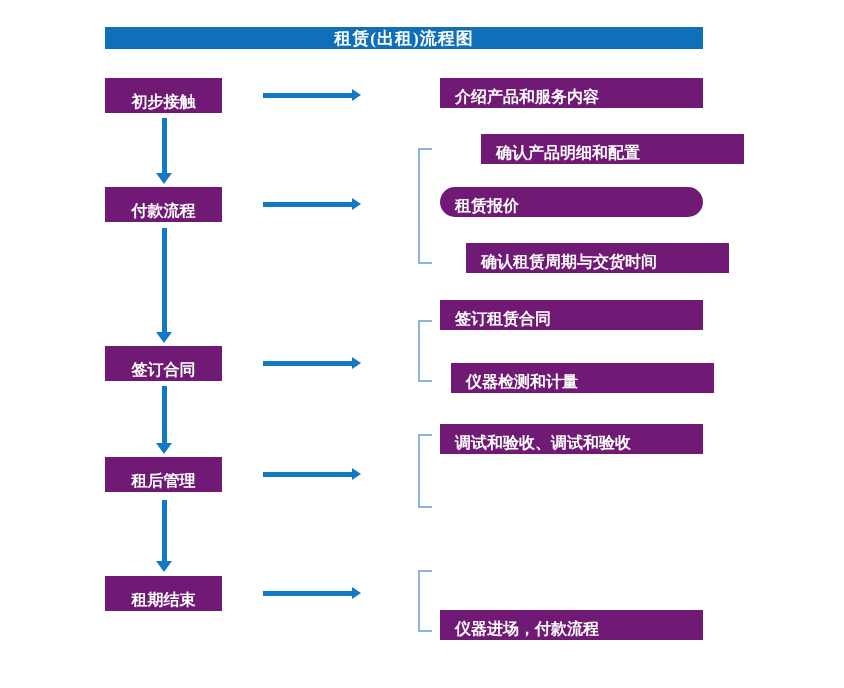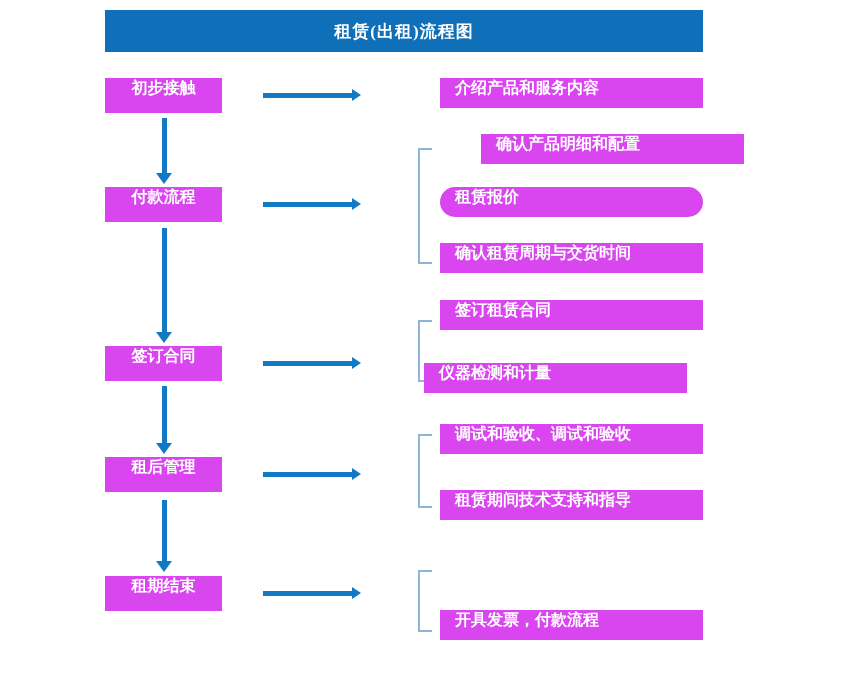--- a/index.html
+++ b/index.html
@@ -7,33 +7,33 @@
   body{
     width:844px;height:688px;
     background:#ffffff;
     font-family:"Liberation Serif","DejaVu Serif",serif;
     overflow:hidden;
   }
   #canvas{position:relative;width:844px;height:688px;}
 
   
   .title-bar{
-    position:absolute;left:105px;top:10px;width:598px;height:42px;
+    position:absolute;left:105px;top:27px;width:598px;height:22px;
     background:#0F6FB8;
     display:flex;align-items:center;justify-content:center;
   }
   .title-bar .title-text{
     color:#ffffff;font-size:17px;font-weight:bold;letter-spacing:1px;
     font-family:"Liberation Serif","DejaVu Serif",serif;
   }
 
   
   .node{
-    position:absolute;background:#d946ef;
-    display:flex;align-items:flex-start;
+    position:absolute;background:#701a75;
+    display:flex;align-items:flex-end;
     color:#ffffff;font-weight:bold;
     font-family:"Liberation Serif","DejaVu Serif",serif;
   }
   .stage-node{
     width:117px;height:35px;
     justify-content:center;
     font-size:16px;
   }
   .detail-node{
     width:263px;height:30px;
@@ -162,35 +162,32 @@
   <div class="node detail-node" style="left:440px;top:78px;">
     <span>介绍产品和服务内容</span>
   </div>
 
   <div class="node detail-node" style="left:440px;top:134px;margin-left:41px;">
     <span>确认产品明细和配置</span>
   </div>
   <div class="node detail-node" style="left:440px;top:187px;border-radius:15px;">
     <span>租赁报价</span>
   </div>
-  <div class="node detail-node" style="left:440px;top:243px;">
+  <div class="node detail-node" style="left:466px;top:243px;">
     <span>确认租赁周期与交货时间</span>
   </div>
 
   <div class="node detail-node" style="left:440px;top:300px;font-family:Liberation Mono, monospace;">
     <span>签订租赁合同</span>
   </div>
-  <div class="node detail-node" style="left:424px;top:363px;">
+  <div class="node detail-node" style="left:451px;top:363px;">
     <span>仪器检测和计量</span>
   </div>
 
   <div class="node detail-node" style="left:440px;top:424px;">
     <span>调试和验收、调试和验收</span>
   </div>
-  <div class="node detail-node" style="left:440px;top:490px;">
-    <span>租赁期间技术支持和指导</span>
-  </div>
 
   <div class="node detail-node" style="left:440px;top:610px;">
-    <span>开具发票，付款流程</span>
+    <span>仪器进场，付款流程</span>
   </div>
 
 </div>
 
 </body></html>

